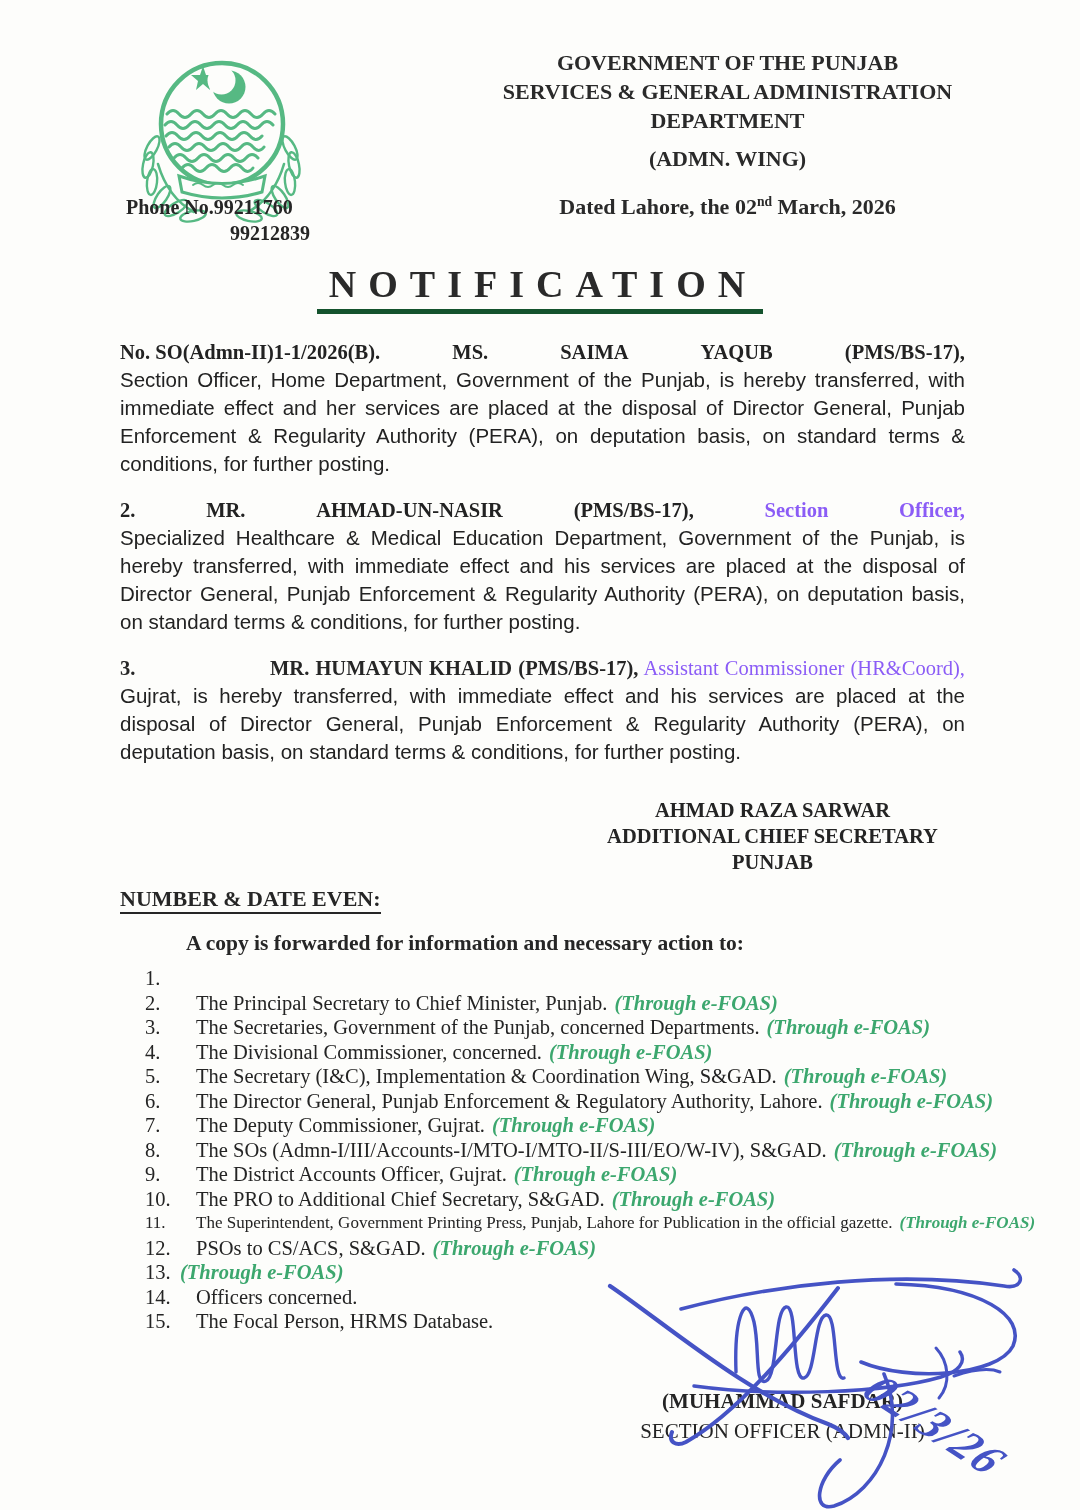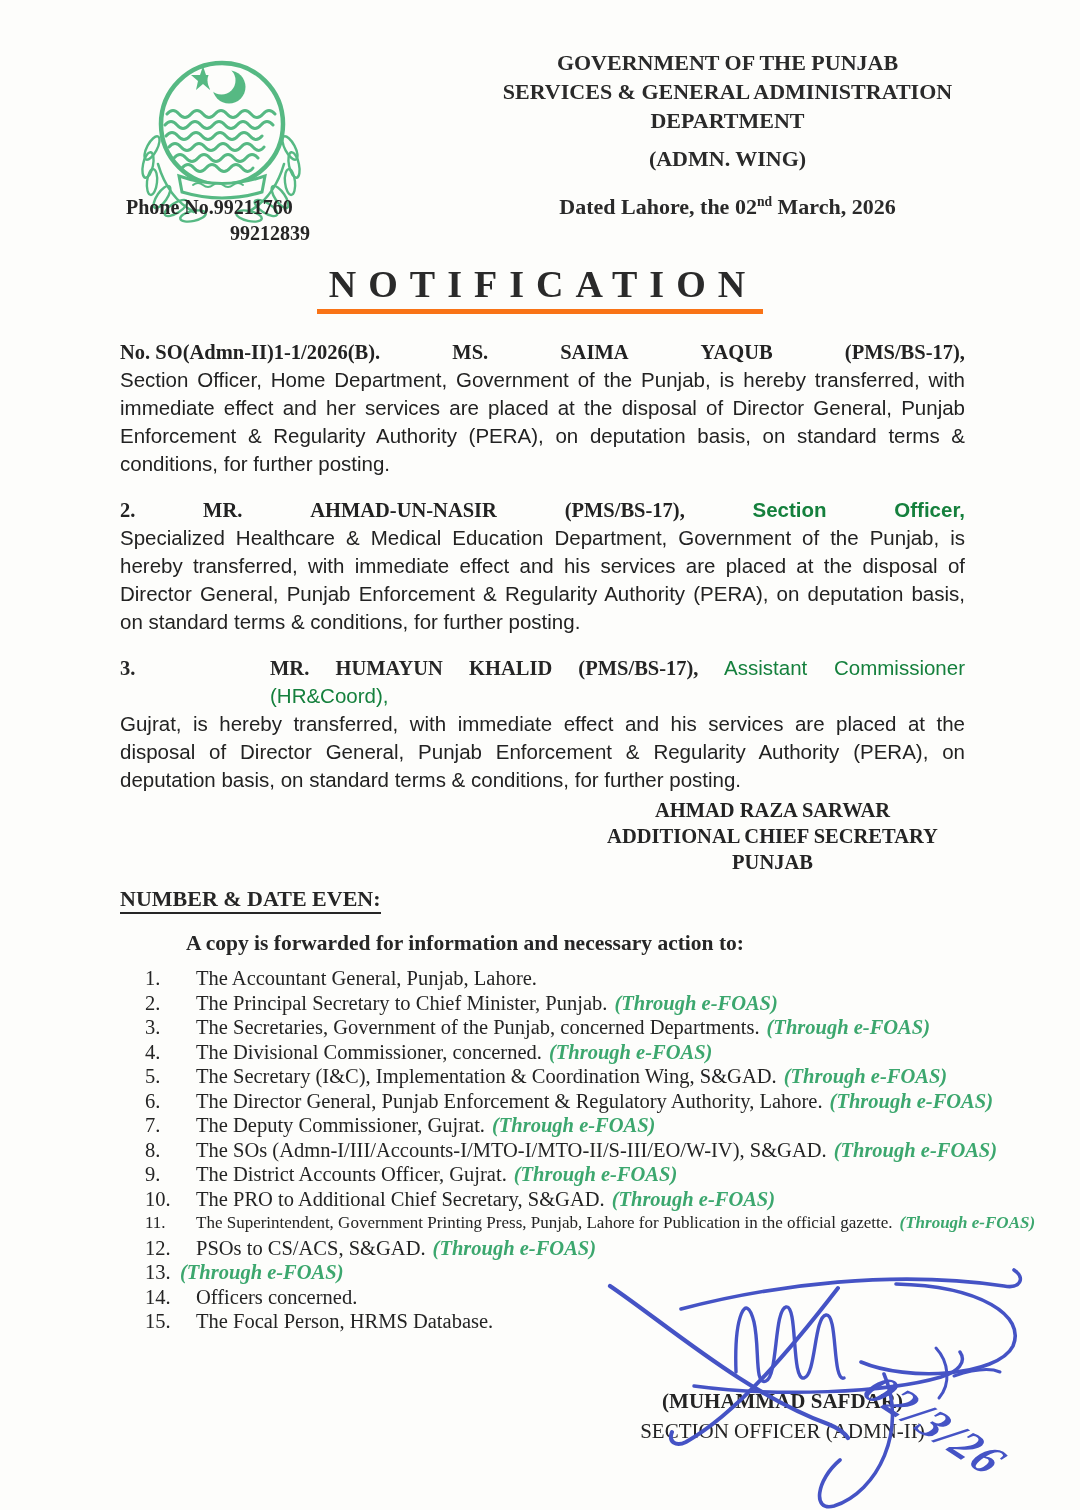--- a/index.html
+++ b/index.html
@@ -14,33 +14,33 @@
     font-weight:bold;font-size:20px;line-height:26px;}
   .phone-block .ph2{text-align:right;padding-right:2px;}
   .head-right{position:absolute;left:455px;top:48px;width:545px;text-align:center;
     font-weight:bold;font-size:22px;line-height:29px;color:#2a2a2a;}
   .head-right .wing{margin-top:9px;}
   .head-right .dateline{margin-top:19px;font-size:22px;}
   .head-right sup{font-size:0.62em;vertical-align:super;line-height:0;}
   
   .title-wrap{position:absolute;left:0;top:262px;width:1080px;text-align:center;}
   .title{display:inline-block;font-weight:bold;font-size:38px;letter-spacing:12px;
-    color:#2a2a2a;border-bottom:5px solid #f97316;padding:0 6px 3px 12px;}
+    color:#2a2a2a;border-bottom:5px solid #14532d;padding:0 6px 3px 12px;}
   
   .para{position:absolute;left:120px;width:845px;font-size:21px;line-height:28px;}
   .p1{top:338px;} .p2{top:496px;} .p3{top:654px;}
   .lead-flex{display:flex;justify-content:space-between;align-items:baseline;
     font-family:"Liberation Serif", serif;font-weight:bold;font-size:20.5px;color:#222;}
   .lead-just{display:flex;align-items:baseline;}
   .lead-just .pnum{flex:0 0 150px;font-weight:bold;font-size:20.5px;}
   .lead-just .ltxt{flex:1;text-align:justify;text-align-last:justify;}
   .bold-serif{font-family:"Liberation Serif", serif;font-weight:bold;font-size:20.5px;}
   .body-sans{font-family:"Liberation Sans", sans-serif;font-size:20.5px;
     line-height:28px;text-align:justify;color:#222;}
-  .sans{font-family:Liberation Sans, sans-serif;font-size:20.5px;color:#15803d;}
+  .sans{font-family:Liberation Serif, serif;font-size:20.5px;color:#8b5cf6;}
   
   .signatory{position:absolute;left:555px;top:797px;width:435px;text-align:center;
     font-weight:bold;font-size:20.5px;line-height:26px;color:#242424;}
   
   .nde{position:absolute;left:120px;top:886px;font-weight:bold;font-size:22px;}
   .nde span{border-bottom:2.5px solid #262626;padding-bottom:1px;}
   .copy-line{position:absolute;left:186px;top:931px;font-size:21.5px;font-weight:bold;}
   .dist{position:absolute;left:120px;top:966px;width:890px;}
   .dist-row{display:flex;height:24.5px;line-height:24.5px;font-size:20.5px;
     white-space:nowrap;color:#242424;}
@@ -162,21 +162,20 @@
     <div>PUNJAB</div>
   </div>
 
   <div class="nde"><span>NUMBER &amp; DATE EVEN:</span></div>
 
   <div class="copy-line">A copy is forwarded for information and necessary action to:</div>
 
   <div class="dist">
     <div class="dist-row">
         <span class="no">1.</span>
-        <span class="txt">The Accountant General, Punjab, Lahore.</span>
         <span class="efoas" style="color: rgb(60, 167, 110);"></span>
       </div>
     <div class="dist-row">
         <span class="no">2.</span>
         <span class="txt">The Principal Secretary to Chief Minister, Punjab.</span>
         <span class="efoas" style="color: rgb(60, 167, 110);">(Through e-FOAS)</span>
       </div>
     <div class="dist-row">
         <span class="no">3.</span>
         <span class="txt">The Secretaries, Government of the Punjab, concerned Departments.</span>

